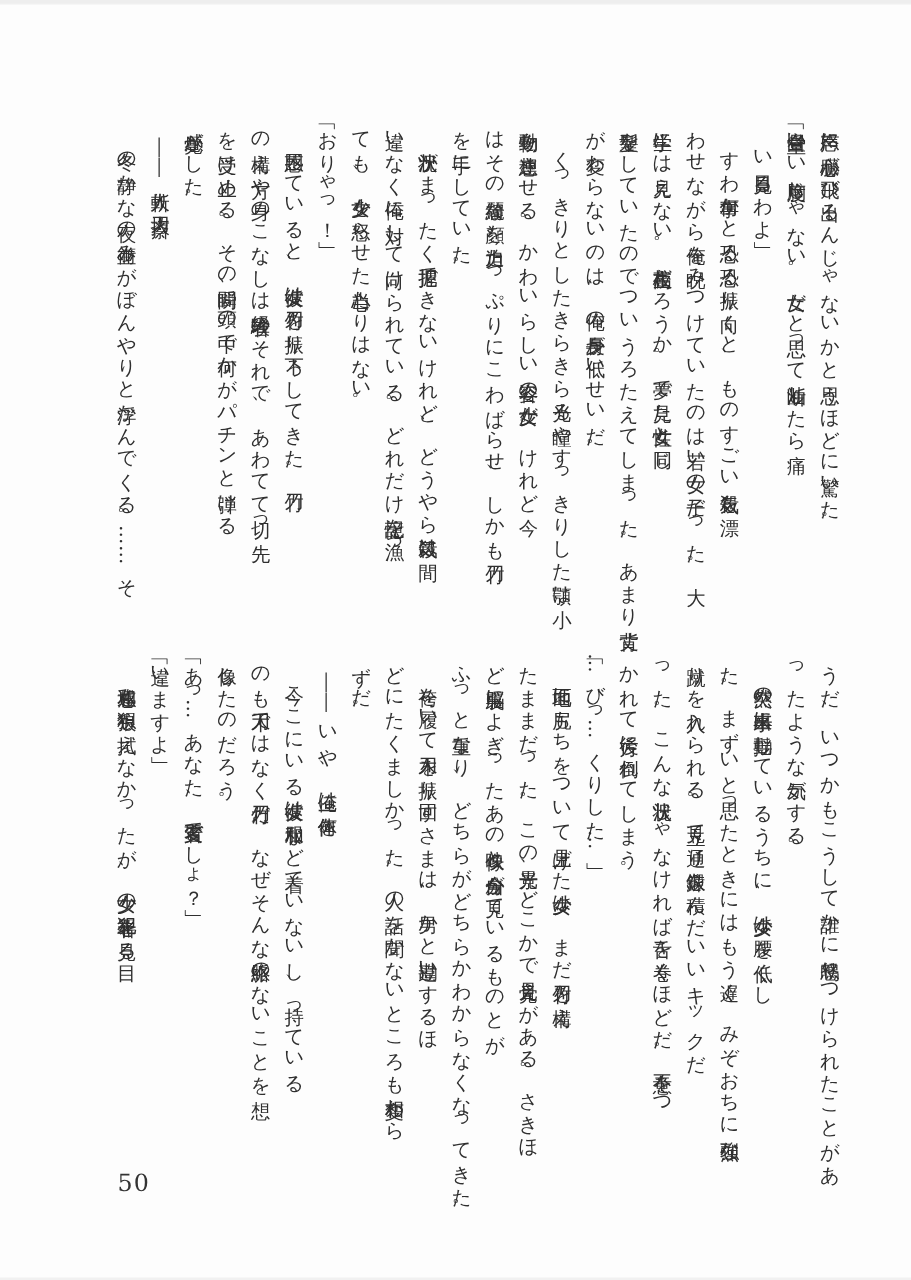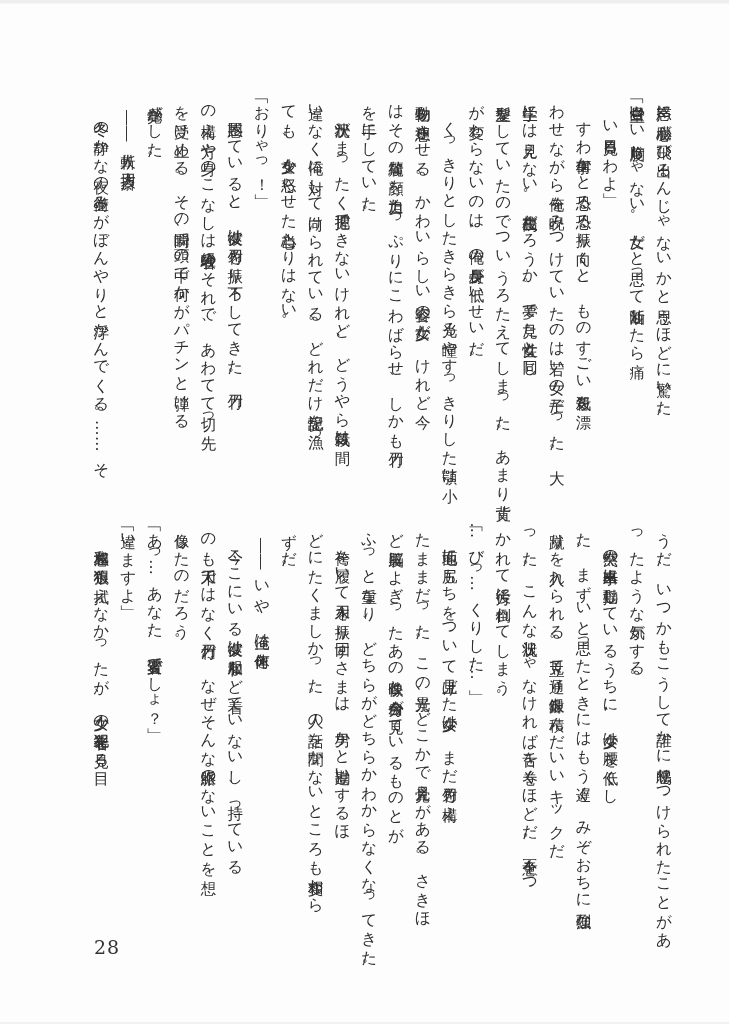--- a/index.html
+++ b/index.html
@@ -151,17 +151,17 @@
 
       <div class="tline">像したのだろう。</div>
 
       <div class="tline">「あっ…あなた、変質者でしょ？」</div>
 
       <div class="tline">「違いますよ」</div>
 
       <div class="tline">　違和感も狼狽も拭えなかったが、少女の犯罪者を見る目</div>
     </div>
 
-  <div class="page-num">28</div>
+  <div class="page-num">50</div>
 
   <div class="scan-edge-bottom"></div>
 
 </div>
 
 </body></html>

